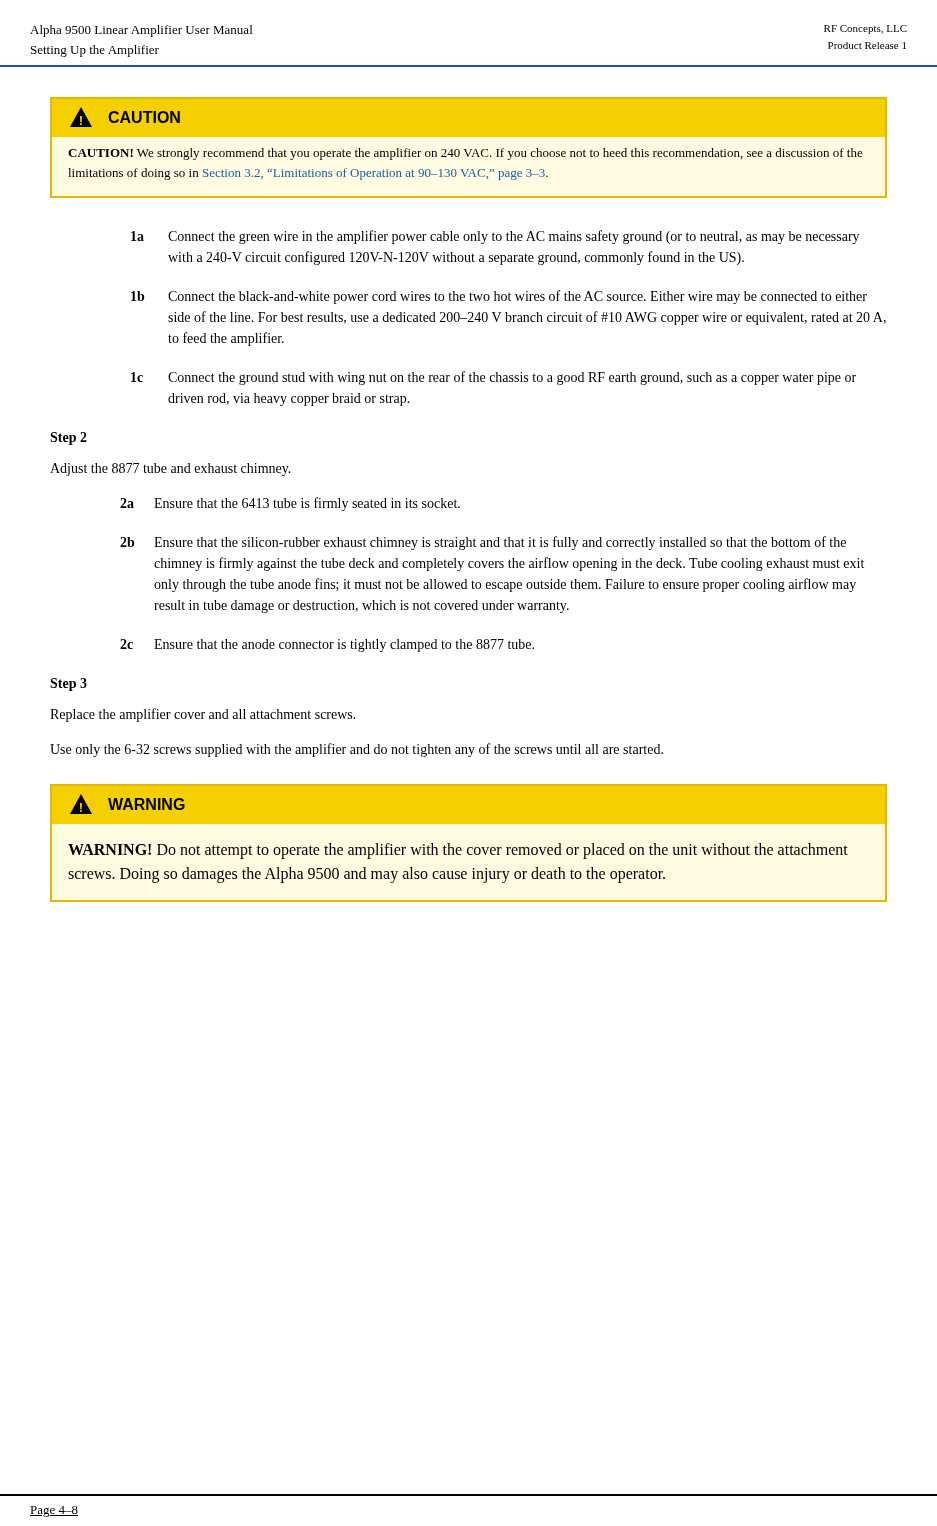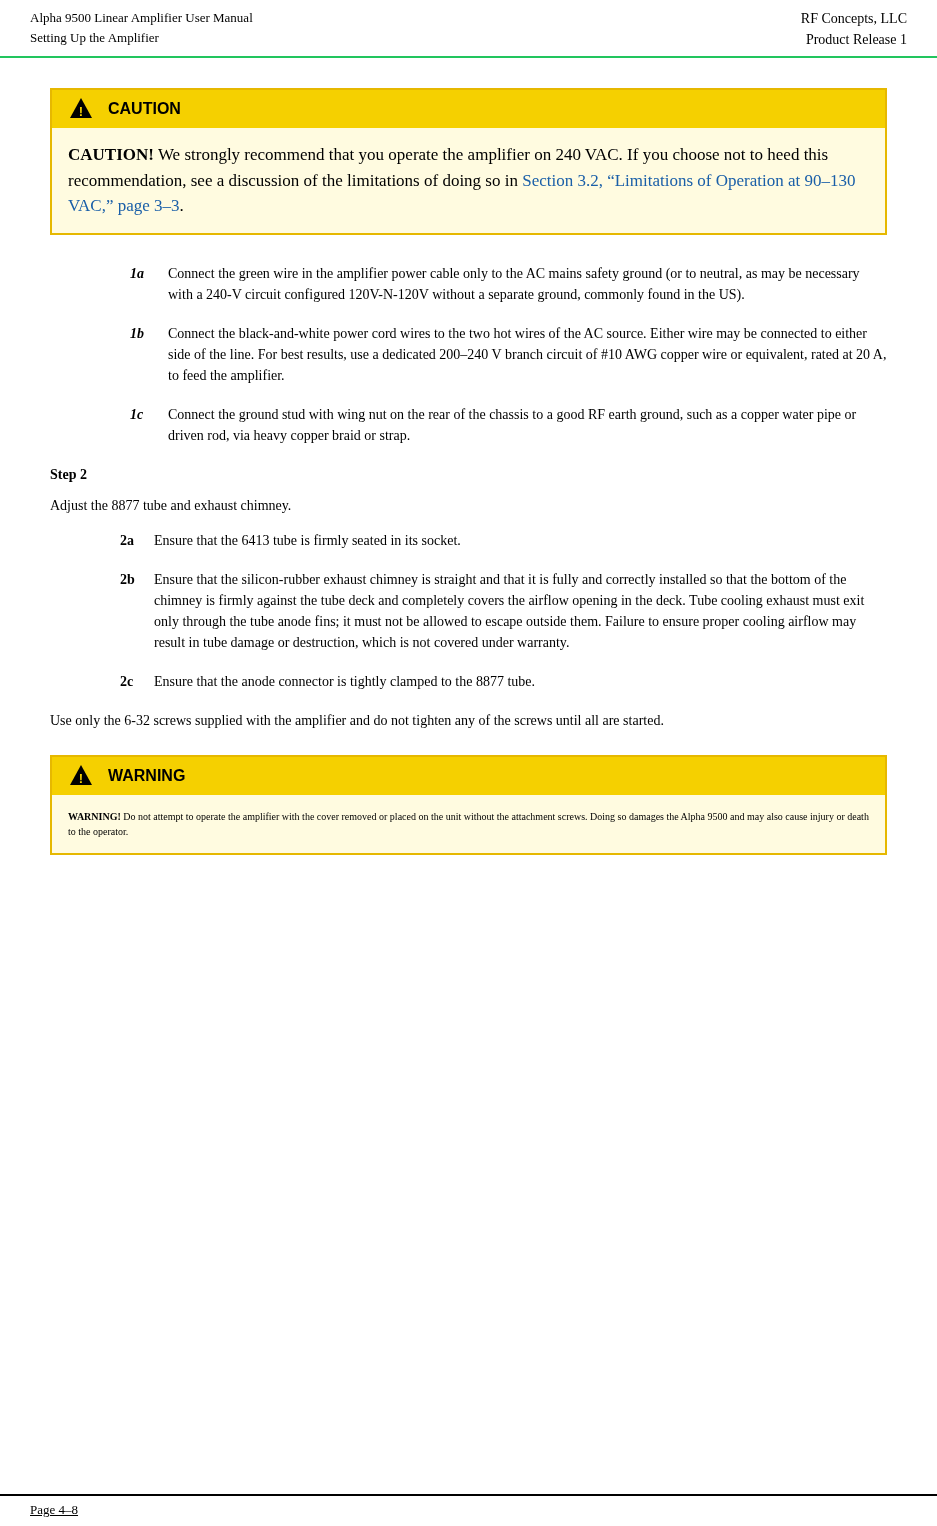--- a/index.html
+++ b/index.html
@@ -11,29 +11,29 @@
       width: 937px;
       min-height: 1526px;
       position: relative;
     }
 
     
     .page-header {
       display: flex;
       justify-content: space-between;
       align-items: flex-start;
-      padding: 8px 30px 6px 30px;
-      border-bottom: 2px solid #22c55e;
+      padding: 20px 30px 6px 30px;
+      border-bottom: 2px solid #1d4ed8;
     }
     .header-left {
       font-size: 13px;
       line-height: 1.5;
     }
     .header-right {
-      font-size: 14px;
+      font-size: 11px;
       line-height: 1.5;
       text-align: right;
     }
 
     
     .main-content {
       padding: 30px 50px 20px 50px;
     }
 
     
@@ -50,22 +50,22 @@
       padding: 6px 16px;
       gap: 10px;
     }
     .caution-header-text {
       font-family: Arial, sans-serif;
       font-weight: bold;
       font-size: 16px;
       color: #000;
     }
     .caution-body {
-      padding: 14px 16px 14px 16px;
-      font-size: 17px;
+      padding: 6px 16px 14px 16px;
+      font-size: 13px;
       line-height: 1.5;
     }
     .caution-link {
       color: #1a5fa8;
       text-decoration: none;
     }
 
     
     .warning-box {
       border: 2px solid #e6b800;
@@ -82,42 +82,41 @@
       gap: 10px;
     }
     .warning-header-text {
       font-family: Arial, sans-serif;
       font-weight: bold;
       font-size: 16px;
       color: #000;
     }
     .warning-body {
       padding: 14px 16px 14px 16px;
-      font-size: 10px;
+      font-size: 16px;
       line-height: 1.5;
     }
 
     
     .steps-section {
       margin-left: 80px;
       margin-bottom: 10px;
     }
 
     .step-item {
       display: flex;
       gap: 10px;
       margin-bottom: 18px;
       line-height: 1.5;
       font-size: 14px;
     }
     .step-label {
       font-weight: bold;
       min-width: 28px;
       flex-shrink: 0;
-      font-style: italic;
     }
     .step-text {
       flex: 1;
     }
 
     
     .top-step {
       display: flex;
       gap: 10px;
       margin-bottom: 14px;
@@ -260,20 +259,24 @@
       <span class="sub-step-label">2b</span>
       <span class="sub-step-text">Ensure that the silicon-rubber exhaust chimney is straight and that it is fully and correctly installed so that the bottom of the chimney is firmly against the tube deck and completely covers the airflow opening in the deck. Tube cooling exhaust must exit only through the tube anode fins; it must not be allowed to escape outside them. Failure to ensure proper cooling airflow may result in tube damage or destruction, which is not covered under warranty.</span>
     </div>
 
     <div class="sub-step-item">
       <span class="sub-step-label">2c</span>
       <span class="sub-step-text">Ensure that the anode connector is tightly clamped to the 8877 tube.</span>
     </div>
   </div>
 
+  <div class="top-step">
+    <span class="top-step-label">Step 3</span>
+    <span class="top-step-text">Replace the amplifier cover and all attachment screws.</span>
+  </div>
   <div class="step3-para">Use only the 6-32 screws supplied with the amplifier and do not tighten any of the screws until all are started.</div>
 
   <div class="warning-box" style="margin-top:24px;">
     <div class="warning-header">
       <span class="warning-icon-wrap">
         <svg class="tri-icon" viewBox="0 0 26 26" xmlns="http://www.w3.org/2000/svg">
           <polygon points="13,2 24,22 2,22" fill="#000"></polygon>
           <text x="13" y="20" text-anchor="middle" font-size="13" font-weight="bold" fill="#f5d000" font-family="Arial">!</text>
         </svg>
       </span>

